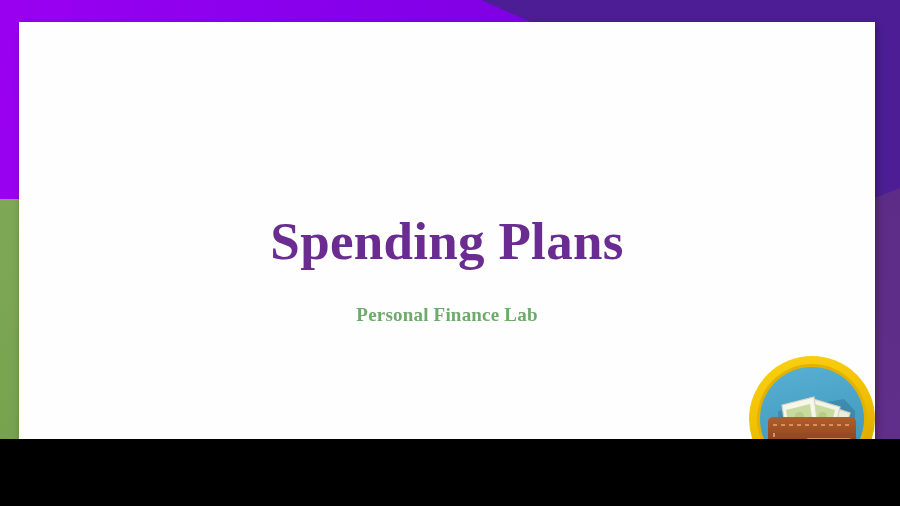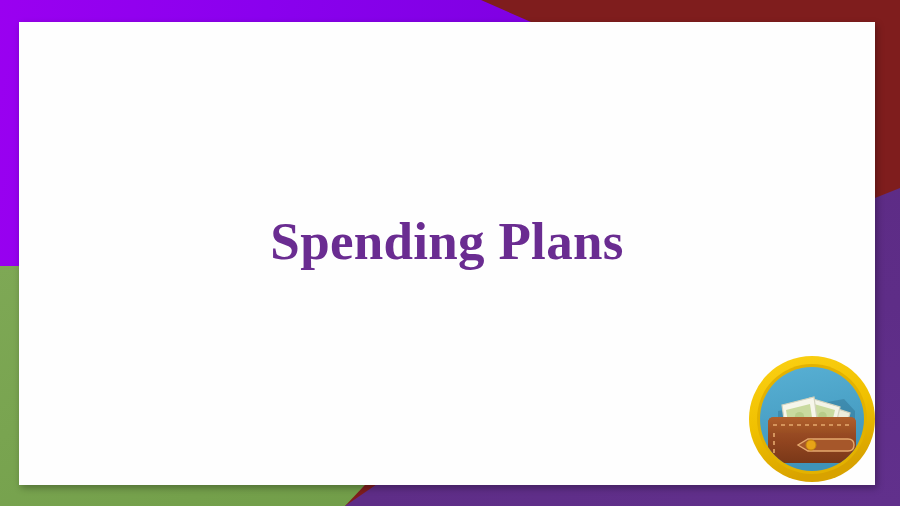--- a/index.html
+++ b/index.html
@@ -3,24 +3,24 @@
 <meta charset="utf-8">
 <style>
   html, body {
     margin: 0;
     padding: 0;
     background: #000000;
   }
   #slide {
     position: relative;
     width: 900px;
-    height: 506px;
+    height: 439px;
     overflow: hidden;
     font-family: "Liberation Serif", "DejaVu Serif", serif;
-    background: #7f1d1d;
+    background: #4c1d95;
   }
 
   
   .bg-layer {
     position: absolute;
     inset: 0;
     overflow: hidden;
   }
 
   
@@ -136,20 +136,21 @@
     <div class="shape-green"></div>
     <div class="shape-green-bottom"></div>
     <div class="shape-darkpurple-bottom"></div>
     <div class="shape-darkpurple-right"></div>
   </div>
 
   <div id="card">
 
     <div class="title-block">
       <h1 id="slide-title">Spending Plans</h1>
+      <p id="slide-subtitle">Personal Finance Lab</p>
     </div>
 
     <div id="wallet-badge">
       <svg viewBox="0 0 128 128" xmlns="http://www.w3.org/2000/svg">
         <defs>
           <linearGradient id="gRing" x1="0" y1="0" x2="0.3" y2="1">
             <stop offset="0%" stop-color="#FCD215"></stop>
             <stop offset="55%" stop-color="#F0C000"></stop>
             <stop offset="100%" stop-color="#D8A200"></stop>
           </linearGradient>

